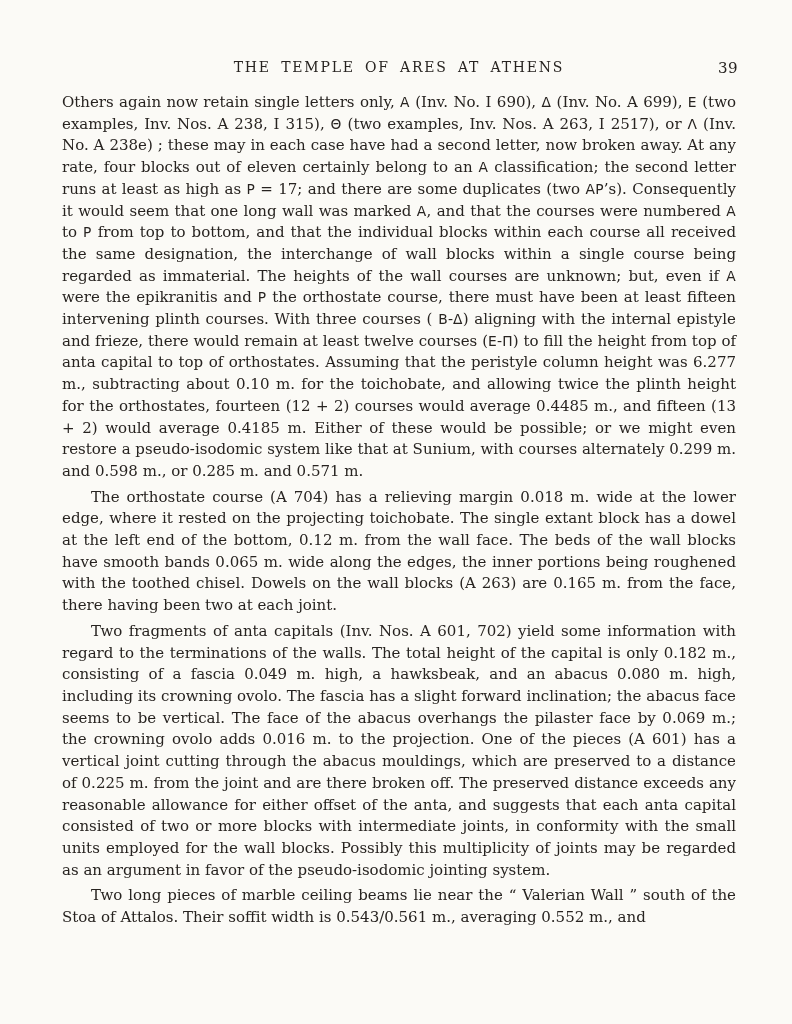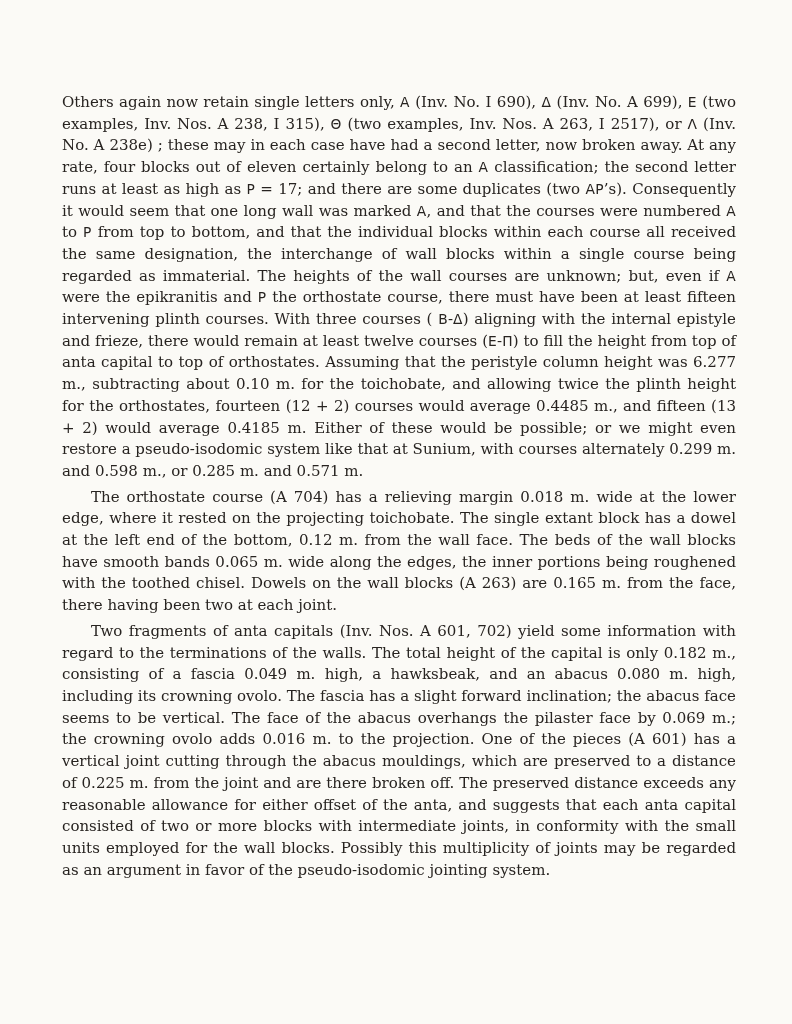--- a/index.html
+++ b/index.html
@@ -60,18 +60,23 @@
   .epi {
     font-family: "DejaVu Sans", sans-serif;
     font-size: 0.92em;
     letter-spacing: 0.3px;
   }
 </style>
 </head>
 <body style="background: rgb(251, 250, 246);">
 
 <div class="page" style="background: rgb(251, 250, 246); color: rgb(39, 35, 32);">
+  <div class="running-head">
+    <span class="head-title">THE TEMPLE OF ARES AT ATHENS</span>
+    <span class="page-num">39</span>
+  </div>
   <div class="body-text">
       <p class="">Others again now retain single letters only, <span class="epi">Α</span> (Inv. No. I 690), <span class="epi">Δ</span> (Inv. No. A 699), <span class="epi">Ε</span> (two examples, Inv. Nos. A 238, I 315), <span class="epi">Θ</span> (two examples, Inv. Nos. A 263, I 2517), or <span class="epi">Λ</span> (Inv. No. A 238e) ; these may in each case have had a second letter, now broken away.  At any rate, four blocks out of eleven certainly belong to an <span class="epi">Α</span> classification; the second letter runs at least as high as <span class="epi">Ρ</span> = 17; and there are some duplicates (two <span class="epi">Α</span><span class="epi">Ρ</span>’s).  Consequently it would seem that one long wall was marked <span class="epi">Α</span>, and that the courses were numbered <span class="epi">Α</span> to <span class="epi">Ρ</span> from top to bottom, and that the individual blocks within each course all received the same designation, the interchange of wall blocks within a single course being regarded as immaterial.  The heights of the wall courses are unknown; but, even if <span class="epi">Α</span> were the epikranitis and <span class="epi">Ρ</span> the orthostate course, there must have been at least fifteen intervening plinth courses.  With three courses ( <span class="epi">Β</span>-<span class="epi">Δ</span>) aligning with the internal epistyle and frieze, there would remain at least twelve courses (<span class="epi">Ε</span>-<span class="epi">Π</span>) to fill the height from top of anta capital to top of orthostates. Assuming that the peristyle column height was 6.277 m., subtracting about 0.10 m. for the toichobate, and allowing twice the plinth height for the orthostates, fourteen (12 + 2) courses would average 0.4485 m., and fifteen (13 + 2) would average 0.4185 m.  Either of these would be possible; or we might even restore a pseudo-isodomic system like that at Sunium, with courses alternately 0.299 m. and 0.598 m., or 0.285 m. and 0.571 m.</p>
       <p class="indent">The orthostate course (A 704) has a relieving margin 0.018 m. wide at the lower edge, where it rested on the projecting toichobate.  The single extant block has a dowel at the left end of the bottom, 0.12 m. from the wall face.  The beds of the wall blocks have smooth bands 0.065 m. wide along the edges, the inner portions being roughened with the toothed chisel.  Dowels on the wall blocks (A 263) are 0.165 m. from the face, there having been two at each joint.</p>
       <p class="indent">Two fragments of anta capitals (Inv. Nos. A 601, 702) yield some information with regard to the terminations of the walls.  The total height of the capital is only 0.182 m., consisting of a fascia 0.049 m. high, a hawksbeak, and an abacus 0.080 m. high, including its crowning ovolo.  The fascia has a slight forward inclination; the abacus face seems to be vertical.  The face of the abacus overhangs the pilaster face by 0.069 m.; the crowning ovolo adds 0.016 m. to the projection.  One of the pieces (A 601) has a vertical joint cutting through the abacus mouldings, which are preserved to a distance of 0.225 m. from the joint and are there broken off.  The preserved distance exceeds any reasonable allowance for either offset of the anta, and suggests that each anta capital consisted of two or more blocks with intermediate joints, in conformity with the small units employed for the wall blocks.  Possibly this multiplicity of joints may be regarded as an argument in favor of the pseudo-isodomic jointing system.</p>
+      <p class="indent">Two long pieces of marble ceiling beams lie near the “ Valerian Wall ” south of the Stoa of Attalos.  Their soffit width is 0.543/0.561 m., averaging 0.552 m., and</p>
     </div>
 </div>
 
 </body></html>

